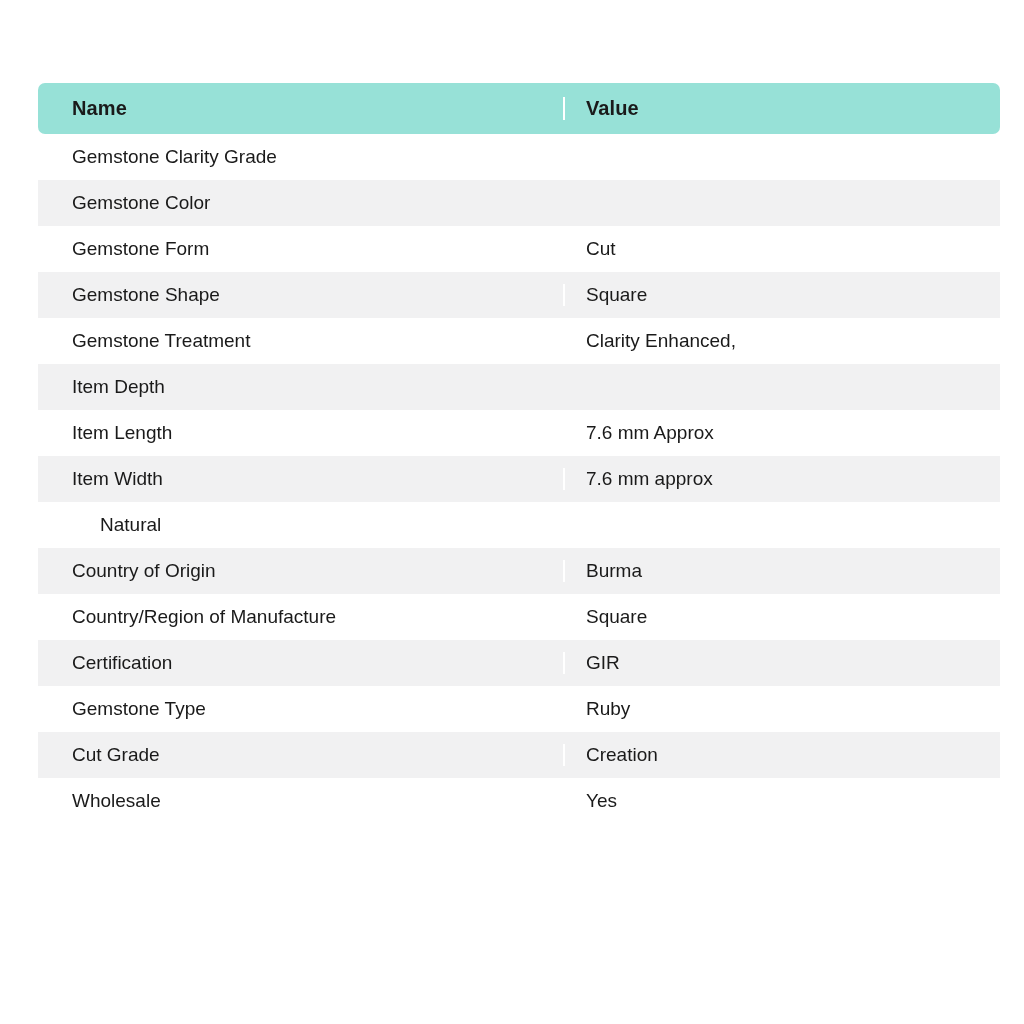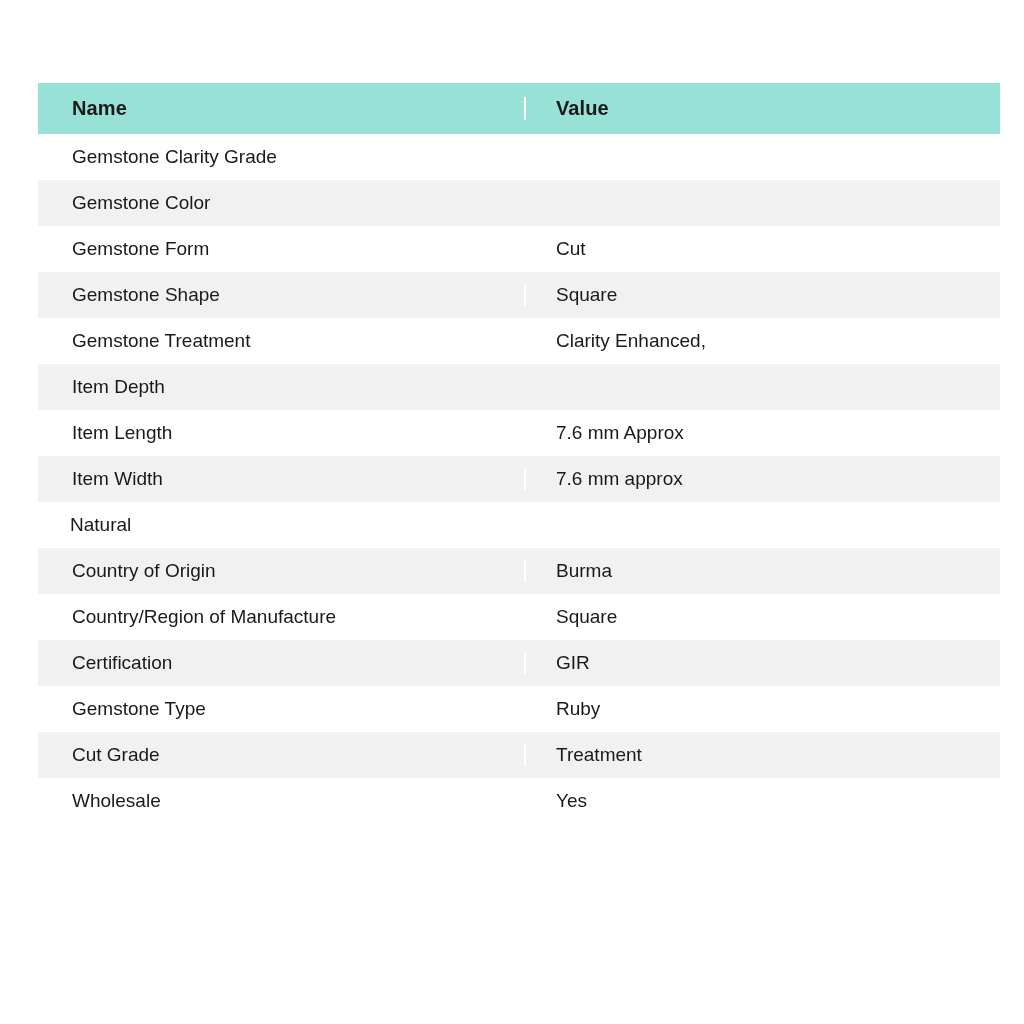--- a/index.html
+++ b/index.html
@@ -15,20 +15,21 @@
     position: absolute;
     left: 38px;
     top: 83px;
     width: 962px;
   }
   .header-row {
     display: flex;
     height: 51px;
     align-items: center;
     background: #97e1d7;
+    border-radius: 7px;
   }
   .header-cell {
     font-size: 20px;
     font-weight: 600;
     letter-spacing: 0.1px;
   }
   .row {
     display: flex;
     height: 46px;
     align-items: center;
@@ -39,22 +40,23 @@
   }
   .name-col {
     width: 486px;
     box-sizing: border-box;
     padding-left: 34px;
     flex: 0 0 486px;
   }
   .value-col {
     flex: 1 1 auto;
     box-sizing: border-box;
-    padding-left: 30px;
+    padding-left: 21px;
     border-left: 2px solid #ffffff;
+    margin-left: 39px;
   }
   .cell-text {
     font-size: 19px;
     font-weight: 400;
   }
 </style>
 </head>
 <body>
 
 <div class="spec-table">
@@ -119,21 +121,21 @@
     <div class="value-col cell-text">GIR</div>
   </div>
 
   <div class="row">
     <div class="name-col cell-text">Gemstone Type</div>
     <div class="value-col cell-text">Ruby</div>
   </div>
 
   <div class="row">
     <div class="name-col cell-text">Cut Grade</div>
-    <div class="value-col cell-text">Treatment</div>
+    <div class="value-col cell-text">Creation</div>
   </div>
 
   <div class="row">
     <div class="name-col cell-text">Wholesale</div>
     <div class="value-col cell-text">Yes</div>
   </div>
 </div>
 </div>
 
 </body></html>

